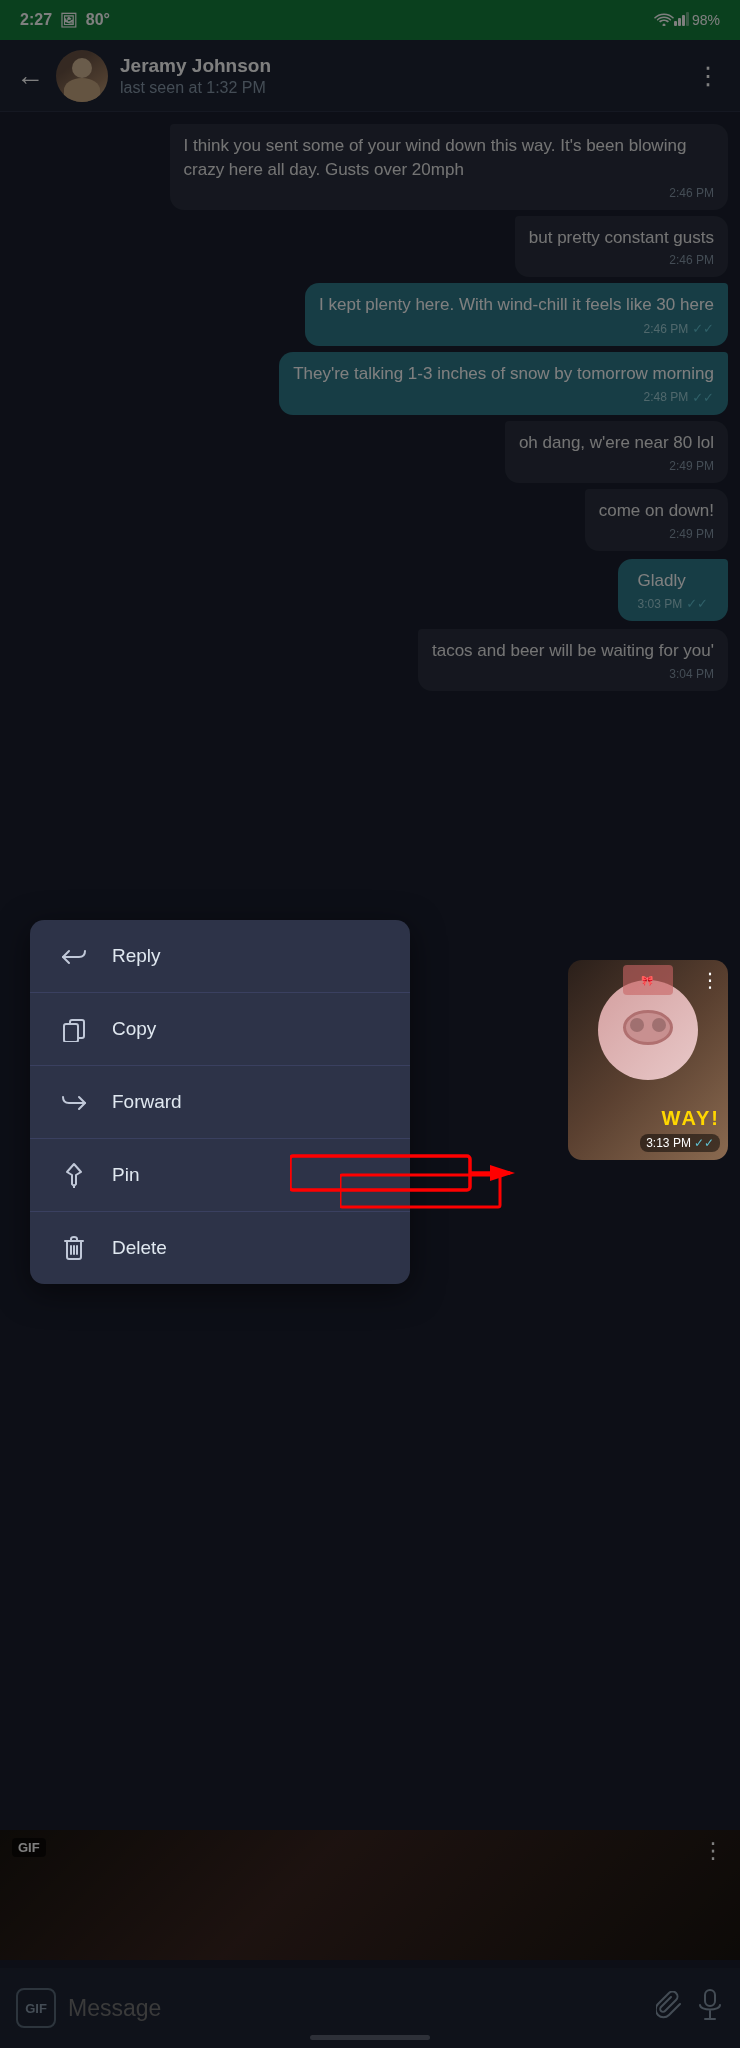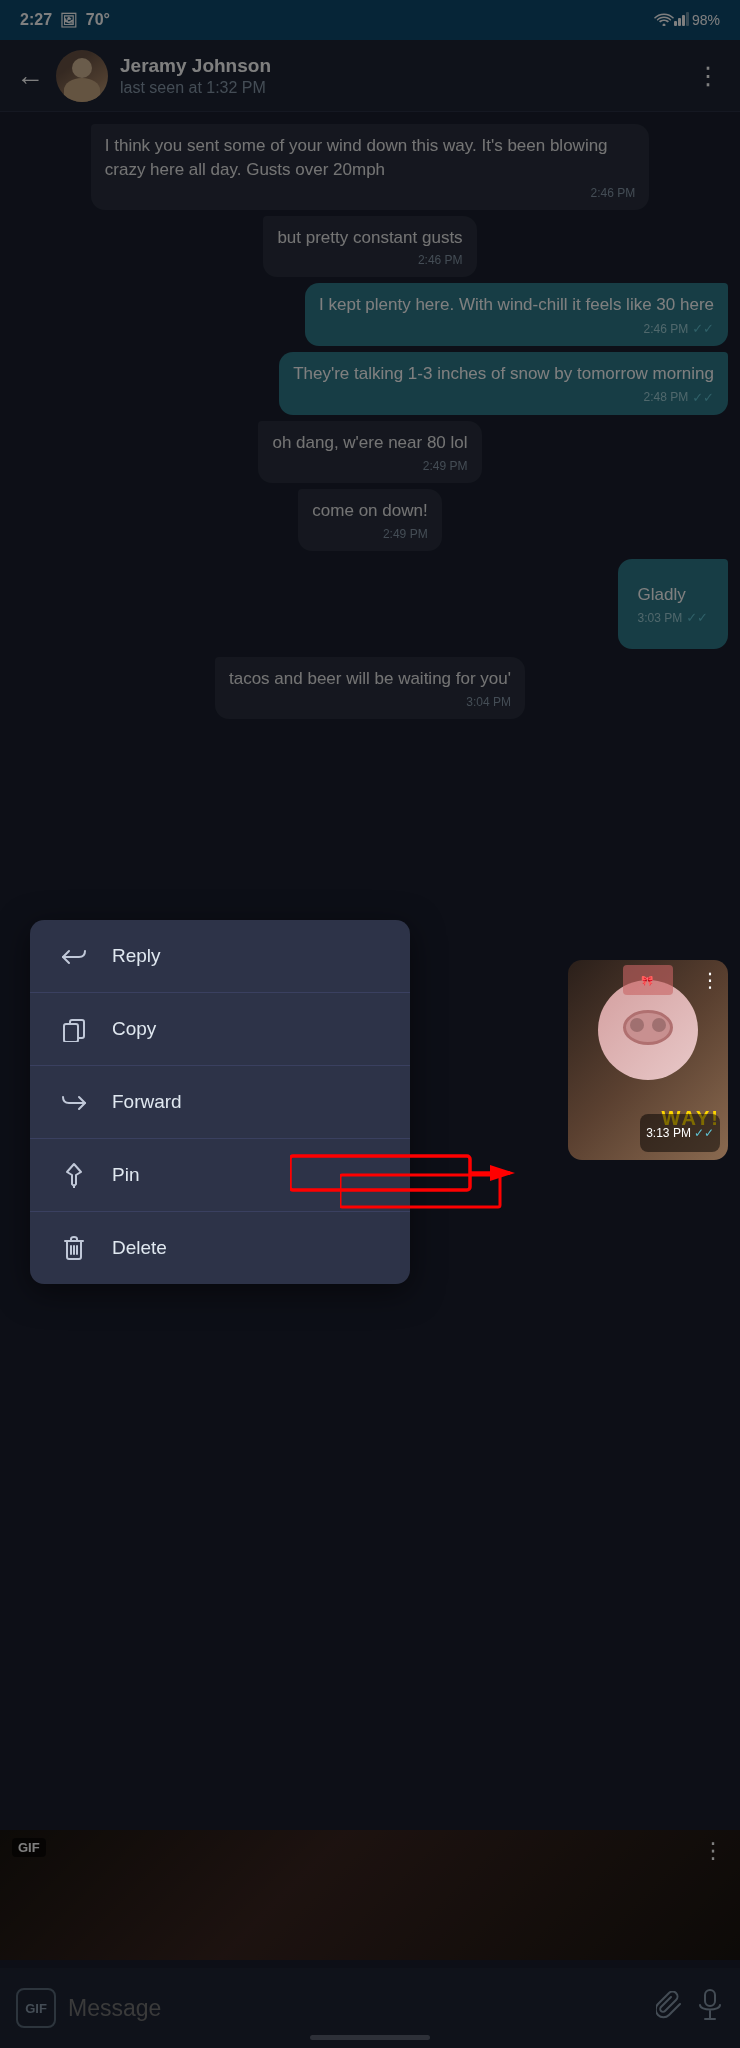--- a/index.html
+++ b/index.html
@@ -16,21 +16,21 @@
 
     
     .status-bar {
       position: relative;
       z-index: 10;
       display: flex;
       justify-content: space-between;
       align-items: center;
       padding: 8px 20px;
       height: 40px;
-      background-color: #0c4a6e;
+      background-color: #15803d;
     }
 
     .status-left {
       display: flex;
       align-items: center;
       gap: 8px;
       color: white;
       font-size: 16px;
       font-weight: 600;
     }
@@ -123,21 +123,21 @@
       overflow: hidden;
     }
 
     
     .message-row {
       display: flex;
       margin-bottom: 6px;
     }
 
     .message-row.received {
-      justify-content: center;
+      justify-content: flex-end;
     }
 
     .message-row.sent {
       justify-content: flex-end;
     }
 
     .bubble {
       max-width: 78%;
       padding: 10px 14px;
       border-radius: 14px;
@@ -354,42 +354,42 @@
 
     .media-time {
       position: absolute;
       bottom: 8px;
       right: 8px;
       color: white;
       font-size: 12px;
       display: flex;
       gap: 3px;
       background: rgba(0,0,0,0.5);
-      padding: 12px 6px;
+      padding: 2px 6px;
       border-radius: 8px;
     }
 
     .wayi-text {
       position: absolute;
       bottom: 30px;
       right: 8px;
       color: #FFD700;
       font-size: 20px;
       font-weight: 700;
       letter-spacing: 2px;
     }
   </style>
 </head>
 <body>
 
 <div class="status-bar">
   <div class="status-left">
     <span>2:27</span>
     <span style="font-size:14px;">🖼</span>
-    <span>70°</span>
+    <span>80°</span>
   </div>
   <div class="status-icons">
     <span>
       <svg width="20" height="14" viewBox="0 0 20 14" fill="white">
         <path d="M10 3C13.5 3 16.7 4.4 19 6.7L20 5.7C17.4 3.1 13.9 1.5 10 1.5C6.1 1.5 2.6 3.1 0 5.7L1 6.7C3.3 4.4 6.5 3 10 3Z"></path>
         <path d="M10 6C12.5 6 14.7 7 16.3 8.7L17.3 7.7C15.4 5.7 12.8 4.5 10 4.5C7.2 4.5 4.6 5.7 2.7 7.7L3.7 8.7C5.3 7 7.5 6 10 6Z"></path>
         <path d="M10 9C11.5 9 12.8 9.6 13.8 10.5L15 9.3C13.7 8.2 12 7.5 10 7.5C8 7.5 6.3 8.2 5 9.3L6.2 10.5C7.2 9.6 8.5 9 10 9Z"></path>
         <circle cx="10" cy="13" r="1.5"></circle>
       </svg>
     </span>
@@ -468,21 +468,21 @@
   <div class="message-row received">
     <div class="bubble received">
       <div class="bubble-text">come on down!</div>
       <div class="bubble-time">
         <span>2:49 PM</span>
       </div>
     </div>
   </div>
 
   <div class="message-row sent" style="margin-top: 8px;">
-    <div class="bubble sent" style="padding: 24px 20px;">
+    <div class="bubble sent" style="padding: 10px 20px;">
       <div class="bubble-text">Gladly</div>
       <div class="bubble-time">
         <span>3:03 PM</span>
         <span class="checkmarks">✓✓</span>
       </div>
     </div>
   </div>
 
   <div class="message-row received" style="margin-top:8px;">
     <div class="bubble received">

